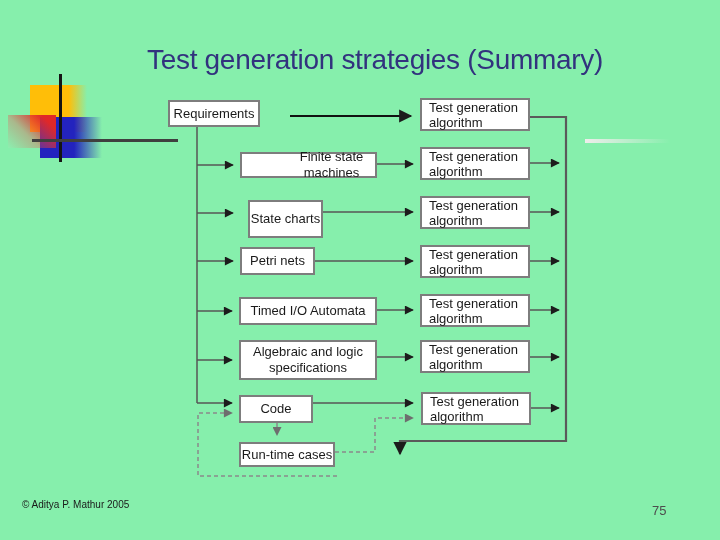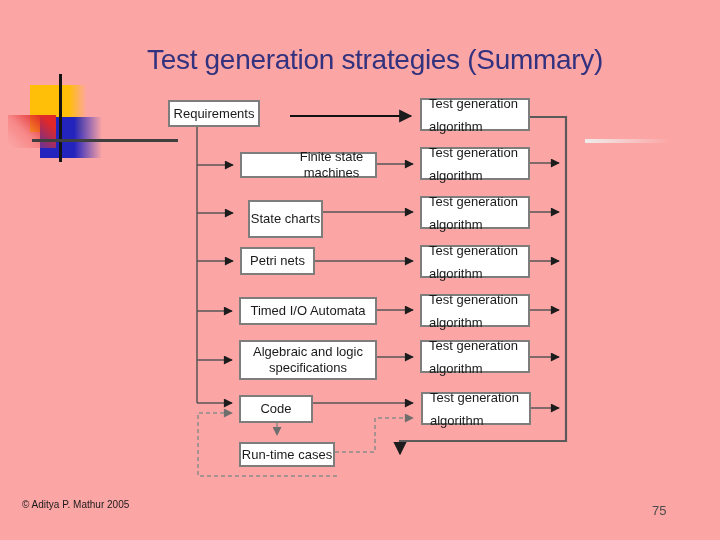--- a/index.html
+++ b/index.html
@@ -1,17 +1,17 @@
 <!DOCTYPE html>
 <html><head>
 <meta charset="utf-8">
 <style>
   html,body{margin:0;padding:0;background:#fff;}
   .slide{
-    position:relative;width:720px;height:540px;background:#fca5a5;overflow:hidden;
+    position:relative;width:720px;height:540px;background:#86efac;overflow:hidden;
     font-family:"Liberation Sans", sans-serif;
   }
   
   .deco{position:absolute;}
   .sq-yellow{left:30px;top:85px;width:57px;height:47px;
     background:linear-gradient(to right,var(--color-accent_yellow) 68%,rgba(255,190,8,0) 100%);}
   .sq-blue{left:40px;top:117px;width:62px;height:41px;
     background:linear-gradient(to right,var(--color-accent_blue) 55%,rgba(35,35,190,0) 100%);}
   .sq-red{left:8px;top:115px;width:48px;height:33px;
     background:linear-gradient(225deg,var(--color-accent_red) 18%,rgba(238,80,80,0.35) 60%,rgba(255,240,240,0.05) 100%);}
@@ -25,21 +25,21 @@
     font-size:28px;letter-spacing:-0.3px;color:var(--color-title);
   }
   .footer{position:absolute;left:22px;top:499px;font-size:10px;color:#1a1a1a;}
   .pagenum{position:absolute;left:652px;top:503px;font-size:13px;color:#4d4d4d;}
   
   .box{
     position:absolute;background:#fff;border:2px solid #7d7d7d;box-sizing:border-box;
     display:flex;align-items:center;justify-content:center;text-align:center;
     font-size:13px;color:#1a1a1a;line-height:16px;z-index:2;
   }
-  .alg{justify-content:flex-start;text-align:left;padding:0 4px 0 7px;line-height:23px;}
+  .alg{justify-content:flex-start;text-align:left;padding:0 4px 0 7px;line-height:15px;}
   .b1{left:168px;top:100px;width:92px;height:27px;}
   .b2{left:240px;top:152px;width:137px;height:26px;padding-left:46px;}
   .b3{left:248px;top:200px;width:75px;height:38px;}
   .b4{left:240px;top:247px;width:75px;height:28px;}
   .b5{left:239px;top:297px;width:138px;height:28px;}
   .b6{left:239px;top:340px;width:138px;height:40px;padding:1px 6px;}
   .b7{left:239px;top:395px;width:74px;height:28px;}
   .b8{left:239px;top:442px;width:96px;height:25px;}
   .a1{left:420px;top:98px;width:110px;height:33px;}
   .a2{left:420px;top:147px;width:110px;height:33px;}

